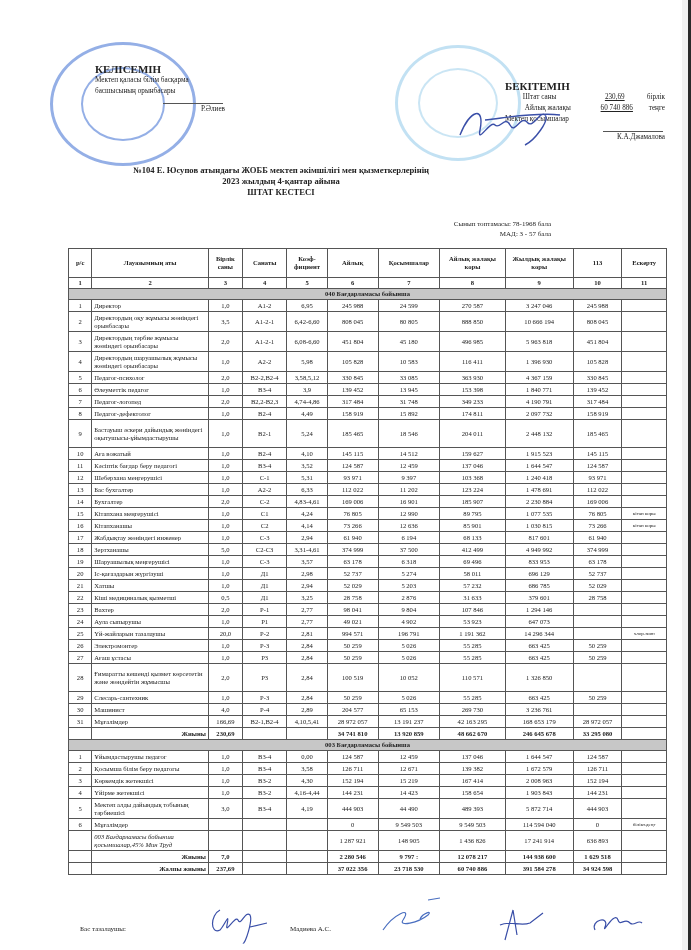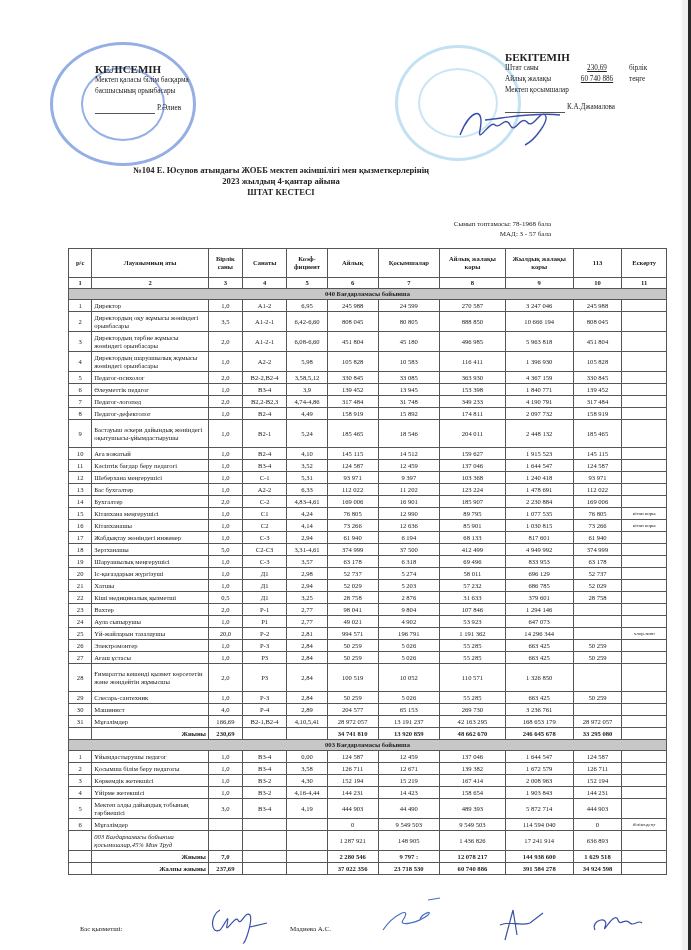--- a/index.html
+++ b/index.html
@@ -11,27 +11,27 @@
   .edge-light { position: absolute; right: 3px; top: 0; width: 6px; height: 950px; background: #f2f2f2; }
 
   .stamp { position: absolute; border-radius: 50%; border: 3px solid rgba(60,110,210,0.55); }
   .stamp-left { left: 50px; top: 42px; width: 140px; height: 118px; }
   .stamp-left .inner { position: absolute; left: 28px; top: 22px; width: 80px; height: 70px; border-radius: 50%; border: 2px solid rgba(60,110,210,0.55); }
   .stamp-right { left: 395px; top: 45px; width: 120px; height: 110px; border-color: rgba(80,170,220,0.35); }
   .stamp-right .inner { position: absolute; left: 20px; top: 20px; width: 76px; height: 66px; border-radius: 50%; border: 2px solid rgba(80,170,220,0.3); }
 
   .approval { position: absolute; font-size: 7.2px; line-height: 11px; color: #222; }
   .approval-left { left: 95px; top: 64px; width: 130px; }
-  .approval-right { left: 505px; top: 52px; width: 160px; }
+  .approval-right { left: 505px; top: 81px; width: 160px; }
   .approval .head { font-weight: bold; font-size: 11px; }
-  .approval .row { display: flex; }
+  .approval .row { display: flex; justify-content: flex-end; }
   .approval .k { width: 72px; }
   .approval .v { width: 40px; text-decoration: underline; text-align: center; }
   .approval .u { margin-left: 12px; }
-  .sign-line { display: flex; align-items: flex-end; margin-top: 6px; }
+  .sign-line { display: flex; align-items: flex-end; margin-top: 6px; flex-direction: column; }
   .sign-line .line { display: inline-block; width: 60px; border-bottom: 1px solid #555; margin-right: 2px; }
 
   .signature { position: absolute; }
   .signature svg { overflow: visible; }
 
   .doc-title { position: absolute; left: 0; width: 562px; top: 165px; text-align: center; font-weight: bold; font-size: 8.6px; line-height: 11px; }
   .doc-meta { position: absolute; right: 140px; top: 219px; font-size: 7px; line-height: 10px; text-align: right; }
 
   table.staff {
     position: absolute; left: 68px; top: 248px; width: 599px;
@@ -693,21 +693,21 @@
         <td>23 718 530</td>
         <td>60 740 886</td>
         <td>391 584 278</td>
         <td>34 924 598</td>
         <td></td>
       </tr>
     </tbody>
 </table>
 
 <div class="footer">
-  <span>Бас қызметші:</span>
+  <span>Бас тазалаушы:</span>
   <span class="accountant-name">Мадиева А.С.</span>
 </div>
 
 <div class="signature" style="left:205px; top:905px;">
   <svg width="70" height="40" viewBox="0 0 70 40">
     <path d="M15,5 C5,10 5,30 15,25 C20,20 25,5 22,20 C20,30 30,10 33,15 C36,22 40,5 45,10 C48,15 40,40 38,38 M45,22 L62,18" fill="none" stroke="#3a4fa8" stroke-width="1.2"></path>
   </svg>
 </div>
 <div class="signature" style="left:378px; top:895px;">
   <svg width="70" height="40" viewBox="0 0 70 40">

